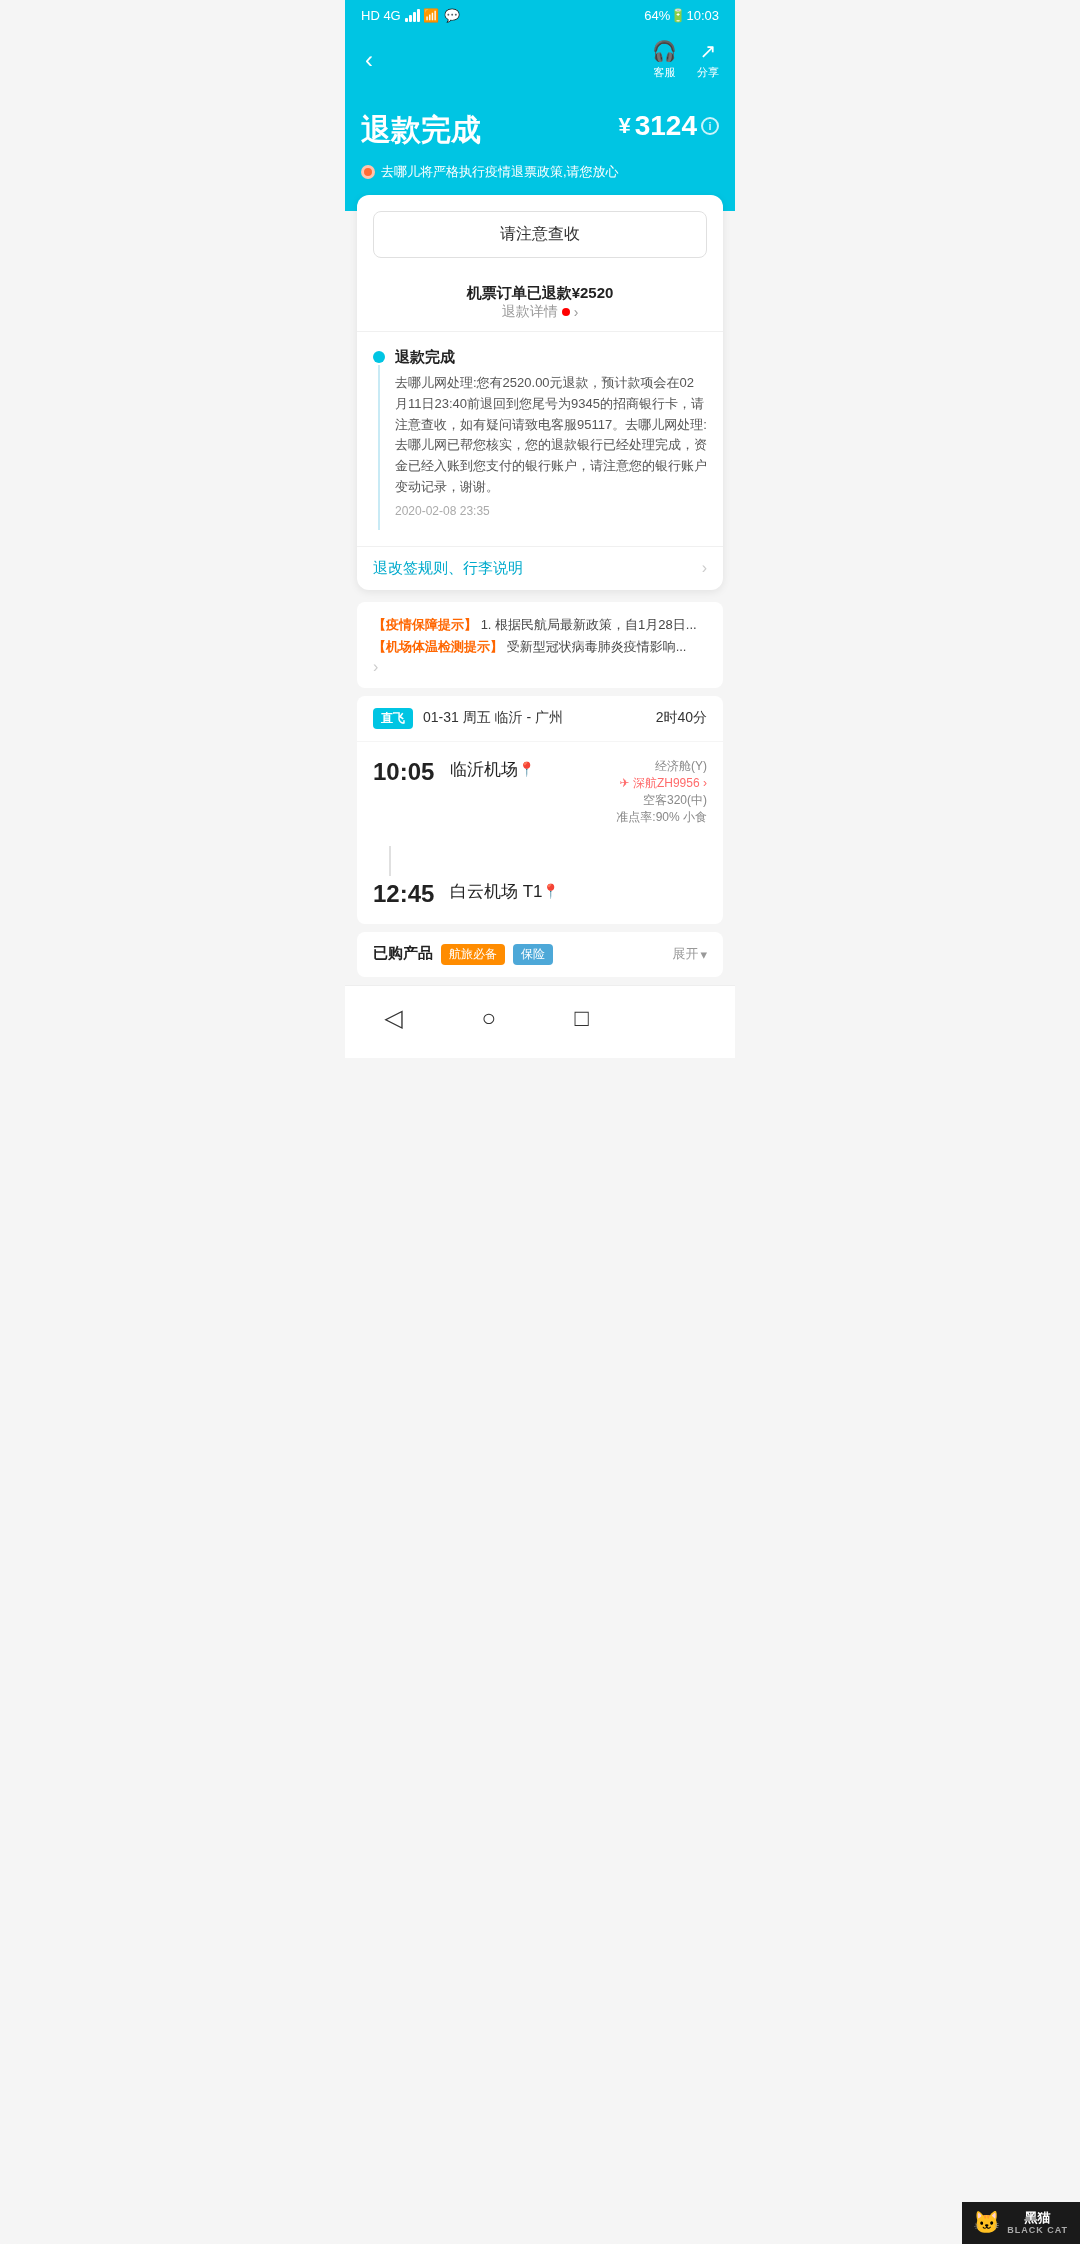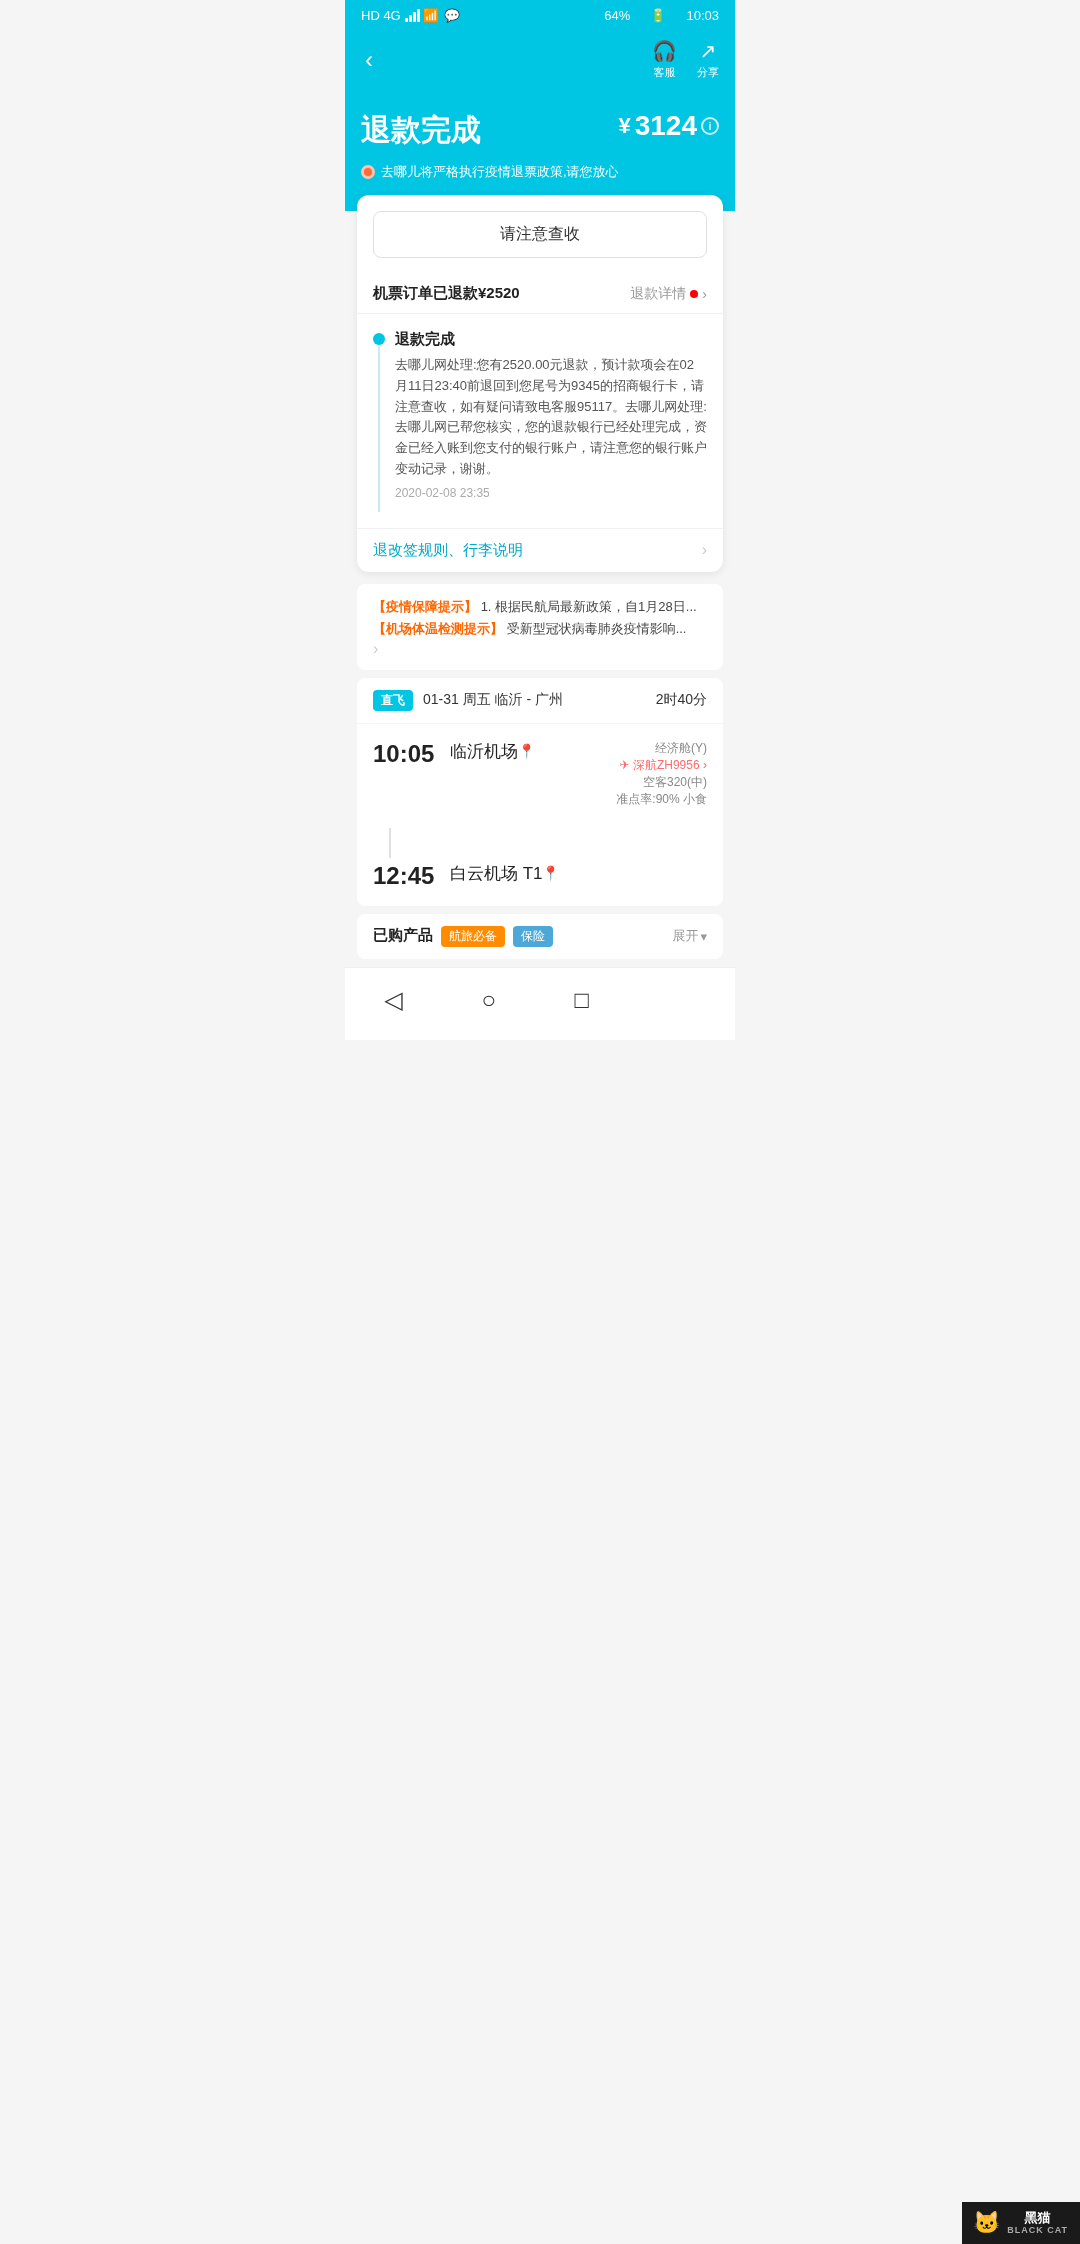--- a/index.html
+++ b/index.html
@@ -18,21 +18,21 @@
       background: #00c5e3;
       display: flex;
       justify-content: space-between;
       align-items: center;
       padding: 8px 16px 6px;
       color: white;
       font-size: 13px;
       font-weight: 500;
     }
     .status-left { display: flex; align-items: center; gap: 4px; }
-    .status-right { display: flex; align-items: flex-end; gap: 20px; }
+    .status-right { display: flex; align-items: flex-end; gap: 0; }
     .signal-bars { display: flex; align-items: flex-end; gap: 1px; }
     .signal-bar { background: white; width: 3px; border-radius: 1px; }
 
     
     .header {
       background: #00c5e3;
       padding: 10px 16px 20px;
       display: flex;
       justify-content: space-between;
       align-items: center;
@@ -139,20 +139,21 @@
       cursor: pointer;
     }
 
     
     .refund-status-row {
       display: flex;
       justify-content: space-between;
       align-items: center;
       padding: 10px 16px;
       border-bottom: 1px solid #f0f0f0;
+      flex-direction: column;
     }
     .refund-status-text {
       font-size: 15px;
       font-weight: bold;
       color: #222;
     }
     .refund-detail-link {
       display: flex;
       align-items: center;
       gap: 4px;

